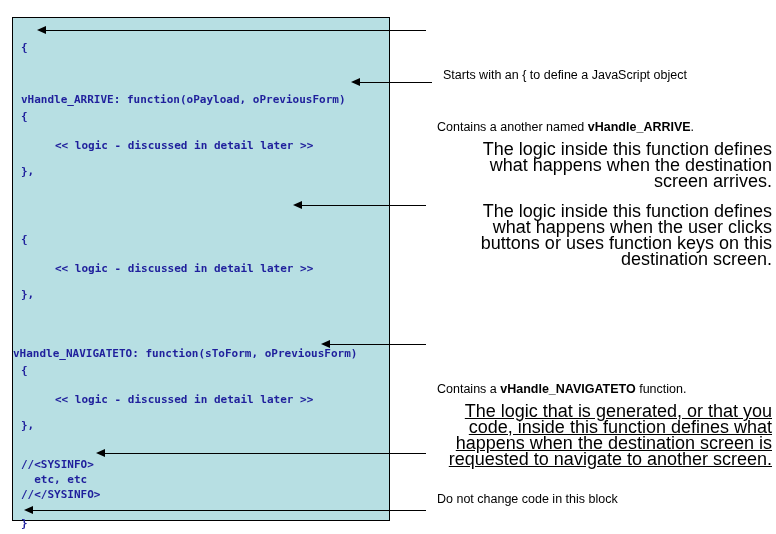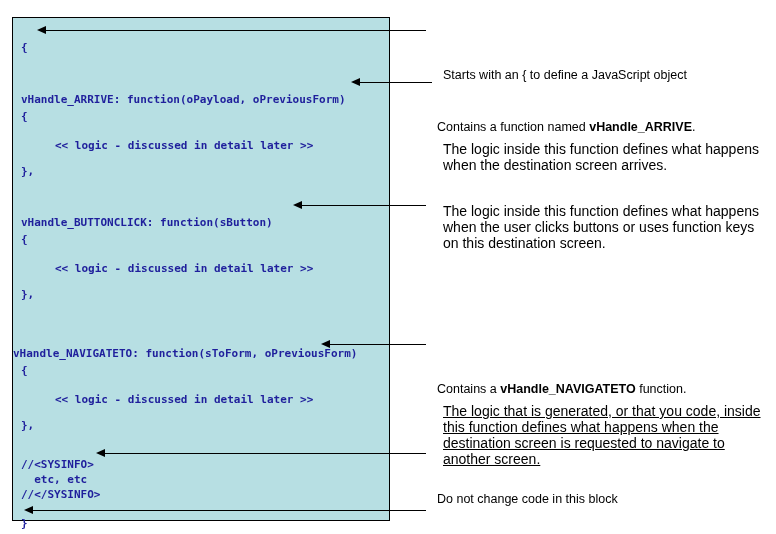--- a/index.html
+++ b/index.html
@@ -65,33 +65,33 @@
     z-index: 2;
   }
   .annot-head {
     font-size: 12.5px;
     margin-top: 45px;
   }
   .annot-head b {
     font-weight: bold;
   }
   .annot-body {
-    font-size: 14px;
+    font-size: 18px;
+    text-align: right;
   }
 </style>
 </head>
 <body>
 
 <div id="code-panel" style="background: rgb(183, 223, 227);">
     <div class="code-line" style="left: 8px; top: 24px; color: rgb(31, 31, 156);">{</div>
     <div class="code-line" style="left: 8px; top: 76px; color: rgb(31, 31, 156);">vHandle_ARRIVE: function(oPayload, oPreviousForm)</div>
     <div class="code-line" style="left: 8px; top: 93px; color: rgb(31, 31, 156);">{</div>
     <div class="code-line" style="left: 42px; top: 122px; color: rgb(31, 31, 156);">&lt;&lt; logic - discussed in detail later &gt;&gt;</div>
     <div class="code-line" style="left: 8px; top: 148px; color: rgb(31, 31, 156);">},</div>
-    <div class="code-line" style="left: 8px; top: 199px; color: rgb(31, 31, 156);">vHandle_BUTTONCLICK: function(sButton)</div>
     <div class="code-line" style="left: 8px; top: 216px; color: rgb(31, 31, 156);">{</div>
     <div class="code-line" style="left: 42px; top: 245px; color: rgb(31, 31, 156);">&lt;&lt; logic - discussed in detail later &gt;&gt;</div>
     <div class="code-line" style="left: 8px; top: 271px; color: rgb(31, 31, 156);">},</div>
     <div class="code-line" style="left: 0; top: 330px; color: rgb(31, 31, 156);">vHandle_NAVIGATETO: function(sToForm, oPreviousForm)</div>
     <div class="code-line" style="left: 8px; top: 347px; color: rgb(31, 31, 156);">{</div>
     <div class="code-line" style="left: 42px; top: 376px; color: rgb(31, 31, 156);">&lt;&lt; logic - discussed in detail later &gt;&gt;</div>
     <div class="code-line" style="left: 8px; top: 402px; color: rgb(31, 31, 156);">},</div>
     <div class="code-line" style="left: 8px; top: 441px; color: rgb(31, 31, 156);">//&lt;SYSINFO&gt;</div>
     <div class="code-line" style="left: 8px; top: 456px; color: rgb(31, 31, 156);">  etc, etc</div>
     <div class="code-line" style="left: 8px; top: 471px; color: rgb(31, 31, 156);">//&lt;/SYSINFO&gt;</div>
@@ -111,21 +111,21 @@
     <div class="arrowhead" style="left: 96px; top: 449px;"></div>
     <div class="leader" style="left: 33px; top: 510px; width: 393px;"></div>
     <div class="arrowhead" style="left: 24px; top: 506px;"></div>
   </div>
 
 <div id="annotation-layer">
     <div class="annot" style="left: 443px; top: 22px; width: 325px;">
       <div class="annot-head"><span>Starts with an { to define a JavaScript object</span></div>
     </div>
     <div class="annot" style="left: 437px; top: 74px; width: 335px;">
-      <div class="annot-head"><span>Contains a function named </span><b>vHandle_ARRIVE</b><span>.</span></div>
+      <div class="annot-head"><span>Contains a another named </span><b>vHandle_ARRIVE</b><span>.</span></div>
       <div class="annot-body" style="margin-top: 6px; margin-left: 6px;">The logic inside this function defines what happens when the destination screen arrives.</div>
     </div>
     <div class="annot" style="left: 437px; top: 197px; width: 335px;">
       <div class="annot-body" style="margin-top: 6px; margin-left: 6px;">The logic inside this function defines what happens when the user clicks buttons or uses function keys on this destination screen.</div>
     </div>
     <div class="annot" style="left: 437px; top: 336px; width: 335px;">
       <div class="annot-head"><span>Contains a </span><b>vHandle_NAVIGATETO</b><span> function.</span></div>
       <div class="annot-body" style="margin-top: 6px; margin-left: 6px; text-decoration: underline;">The logic that is generated, or that you code, inside this function defines what happens when the destination screen is requested to navigate to another screen.</div>
     </div>
     <div class="annot" style="left: 437px; top: 446px; width: 335px;">

